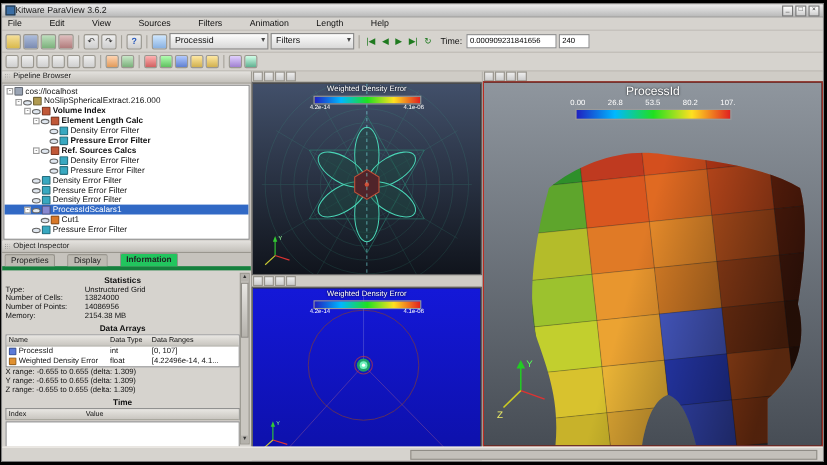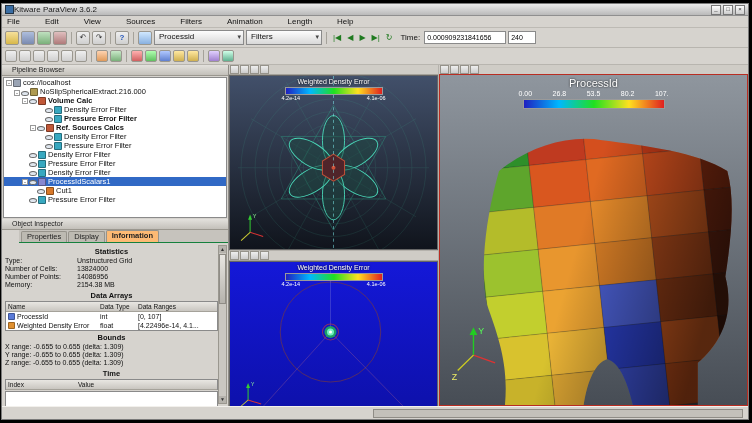--- a/index.html
+++ b/index.html
@@ -46,24 +46,24 @@
   .exp{width:6px;height:6px;border:1px solid #999;background:#fff;color:#333;font-size:6px;
     line-height:4px;text-align:center;flex:none;margin-right:1px;box-sizing:border-box;}
   .exp-sp{width:6px;flex:none;margin-right:1px;}
   .eye{width:8px;height:6px;flex:none;margin-right:1px;position:relative;}
   .eye::before{content:"";position:absolute;left:0;top:1px;width:6px;height:3px;border:1px solid #666;
     border-radius:50%;background:#dfe6ee;}
   .pic{width:6px;height:6px;flex:none;border:1px solid rgba(0,0,0,.35);margin-right:2px;border-radius:1px;}
   .plb{overflow:hidden;text-overflow:ellipsis;}
   .plb.b{font-weight:bold;}
   
-  .tabs{height:12px;flex:none;display:flex;align-items:flex-end;background:#c6c3bd;padding-left:2px;gap:1px;border-bottom:1px solid #15803d;margin-left:17px;}
+  .tabs{height:12px;flex:none;display:flex;align-items:flex-end;background:#c6c3bd;padding-left:2px;gap:11px;border-bottom:4px solid #15803d;}
   .tab{font-size:7.5px;line-height:10px;padding:0 5px;background:#bdbab2;border:1px solid #96938b;
     border-bottom:none;border-radius:2px 2px 0 0;color:#222;}
-  .tab.active{background:#fdba74;height:11px;font-weight:bold;}
+  .tab.active{background:#22c55e;height:11px;font-weight:bold;}
   .info{flex:1;position:relative;overflow:hidden;background:#d6d3ce;padding:2px 10px 2px 3px;font-size:7px;color:#111;}
   .sec-h{font-weight:bold;font-size:7.5px;margin:2px 0 1px 0;text-align:center;}
   .stat-row{display:flex;height:8px;line-height:8px;}
   .stat-row .sl{width:72px;flex:none;}
   .datable{border:1px solid #8a8a8a;background:#fff;margin:1px 0;}
   .da-head,.da-row{display:flex;height:9px;line-height:9px;align-items:center;}
   .da-head{background:linear-gradient(#e8e6e2,#c9c6c0);border-bottom:1px solid #a5a29a;font-size:6.5px;}
   .dc1{width:92px;flex:none;padding-left:2px;display:flex;align-items:center;gap:2px;overflow:hidden;white-space:nowrap;}
   .dc2{width:38px;flex:none;overflow:hidden;}
   .dc3{flex:1;overflow:hidden;white-space:nowrap;}
@@ -180,21 +180,27 @@
           <div class="prow" style="padding-left: 10px; align-items: flex-end;">
             <span class="exp">-</span>
             <span class="eye"></span>
             <span class="pic" style="background: rgb(176, 154, 80);"></span>
             <span class="plb">NoSlipSphericalExtract.216.000</span>
           </div>
           <div class="prow" style="padding-left: 18px;">
             <span class="exp">-</span>
             <span class="eye"></span>
             <span class="pic" style="background: rgb(192, 88, 56);"></span>
-            <span class="plb b">Volume Calc</span>
+            <span class="plb b">Volume Index</span>
+          </div>
+          <div class="prow" style="padding-left: 26px;">
+            <span class="exp">-</span>
+            <span class="eye"></span>
+            <span class="pic" style="background: rgb(192, 88, 56);"></span>
+            <span class="plb b">Element Length Calc</span>
           </div>
           <div class="prow" style="padding-left: 34px;">
             <span class="exp-sp"></span>
             <span class="eye"></span>
             <span class="pic" style="background: rgb(56, 168, 192);"></span>
             <span class="plb">Density Error Filter</span>
           </div>
           <div class="prow" style="padding-left: 34px;">
             <span class="exp-sp"></span>
             <span class="eye"></span>
@@ -303,21 +309,20 @@
                 <span class="dc1">
                   <span class="da-ic" style="background: rgb(224, 144, 48);"></span>
                   <span>Weighted Density Error</span>
                 </span>
                 <span class="dc2">float</span>
                 <span class="dc3">[4.22496e-14, 4.1...</span>
               </div>
             </div>
         </div>
 
-        <div class="sec-h">Bounds</div>
         <div class="bline">X range: -0.655 to 0.655 (delta: 1.309)</div>
         <div class="bline">Y range: -0.655 to 0.655 (delta: 1.309)</div>
         <div class="bline">Z range: -0.655 to 0.655 (delta: 1.309)</div>
 
         <div class="sec-h">Time</div>
         <div class="datable" style="border-bottom:none;margin-bottom:0">
           <div class="da-head">
             <span class="dc1" style="width:70px">Index</span>
             <span class="dc3">Value</span>
           </div>

